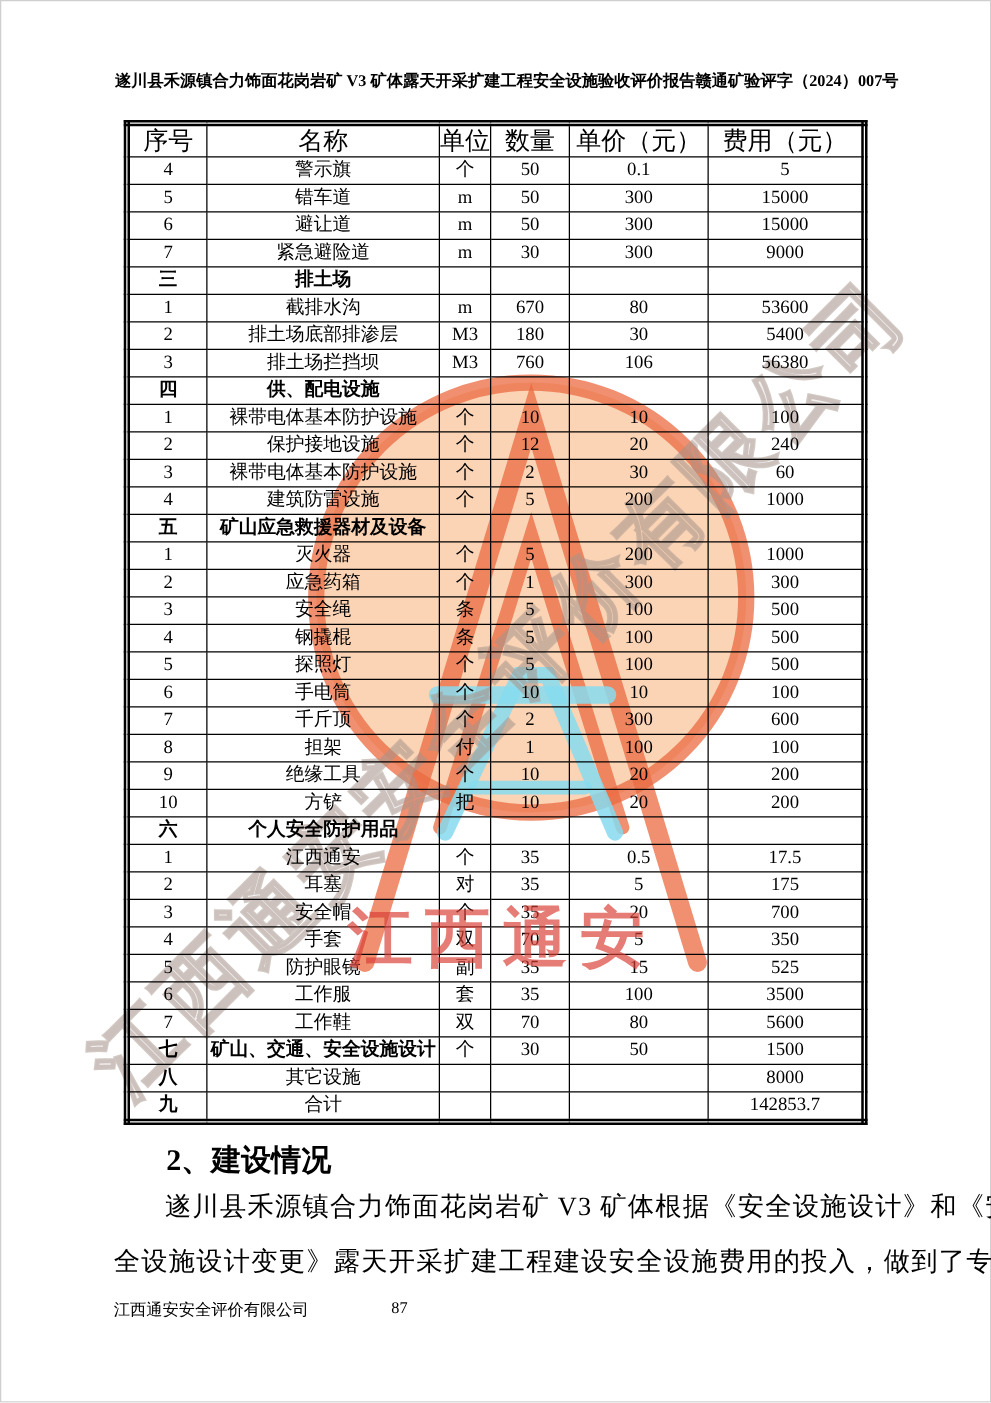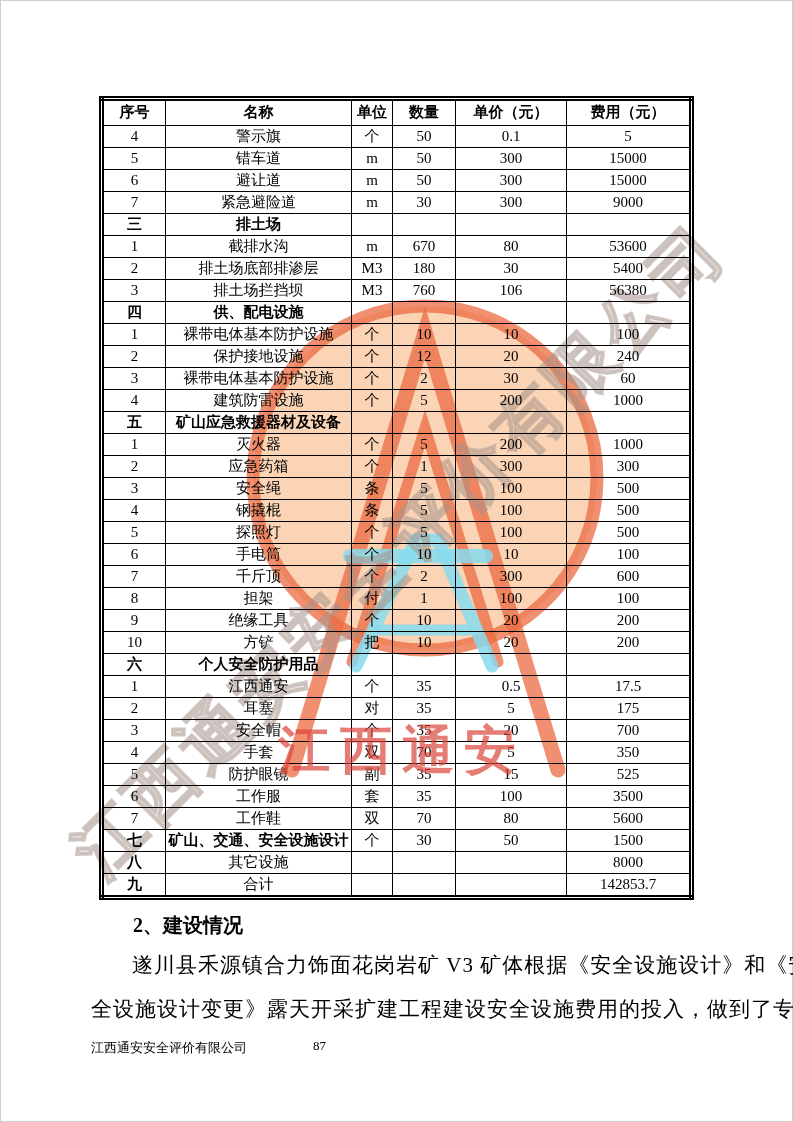--- a/index.html
+++ b/index.html
@@ -36,24 +36,24 @@
   table.cost{
     position:absolute;left:99px;top:96px;z-index:2;
     border-collapse:collapse;table-layout:fixed;
     border:5px double #000;background:transparent;
   }
   .cost th,.cost td{
     border:1px solid #000;text-align:center;vertical-align:middle;
     padding:0;overflow:hidden;white-space:nowrap;
     font-size:15px;line-height:1.05;height:21px;background:transparent;
   }
-  .cost th{font-weight:bold;height:24px;font-size:15px;}
+  .cost th{font-weight:normal;height:24px;font-size:20px;}
   .cost td.b{font-weight:bold;}
   
-  .sec-heading{position:absolute;left:133px;top:912px;font-size:20px;font-weight:bold;z-index:4;}
+  .sec-heading{position:absolute;left:133px;top:912px;font-size:24px;font-weight:bold;z-index:4;}
   .para-line{position:absolute;font-size:21px;letter-spacing:1px;white-space:nowrap;z-index:4;}
   .para-line.l1{left:132px;top:951px;}
   .para-line.l2{left:91px;top:995px;}
   
   .ftr-company{position:absolute;left:91px;top:1039px;font-size:13px;z-index:4;}
   .ftr-page{position:absolute;left:0;top:1038px;width:639px;text-align:center;font-size:13px;z-index:4;}
 </style>
 </head>
 <body>
 
@@ -66,20 +66,24 @@
       <path d="M352,662 L425,428 L498,662" fill="none" stroke="rgba(235,107,65,0.75)" stroke-width="11" stroke-linecap="round"></path>
       <g stroke="rgba(134,219,238,0.85)" fill="none" stroke-linecap="round">
         <path d="M350,556 L486,556" stroke-width="14"></path>
         <path d="M356,666 L416,540 L438,540 L492,666" stroke-width="13"></path>
         <path d="M380,630 L468,630" stroke-width="11"></path>
       </g>
     </svg>
     <div class="wm-diag">江西通安安全评价有限公司</div>
   </div>
 
+  <div class="hdr">
+    <span>遂川县禾源镇合力饰面花岗岩矿 V3 矿体露天开采扩建工程安全设施验收评价报告</span>
+    <span>赣通矿验评字（2024）007号</span>
+  </div>
 
   <table class="cost">
     <colgroup>
       <col style="width:64px">
         <col style="width:186px">
         <col style="width:41px">
       <col style="width:63px">
         <col style="width:111px">
         <col style="width:125px">
     </colgroup>

